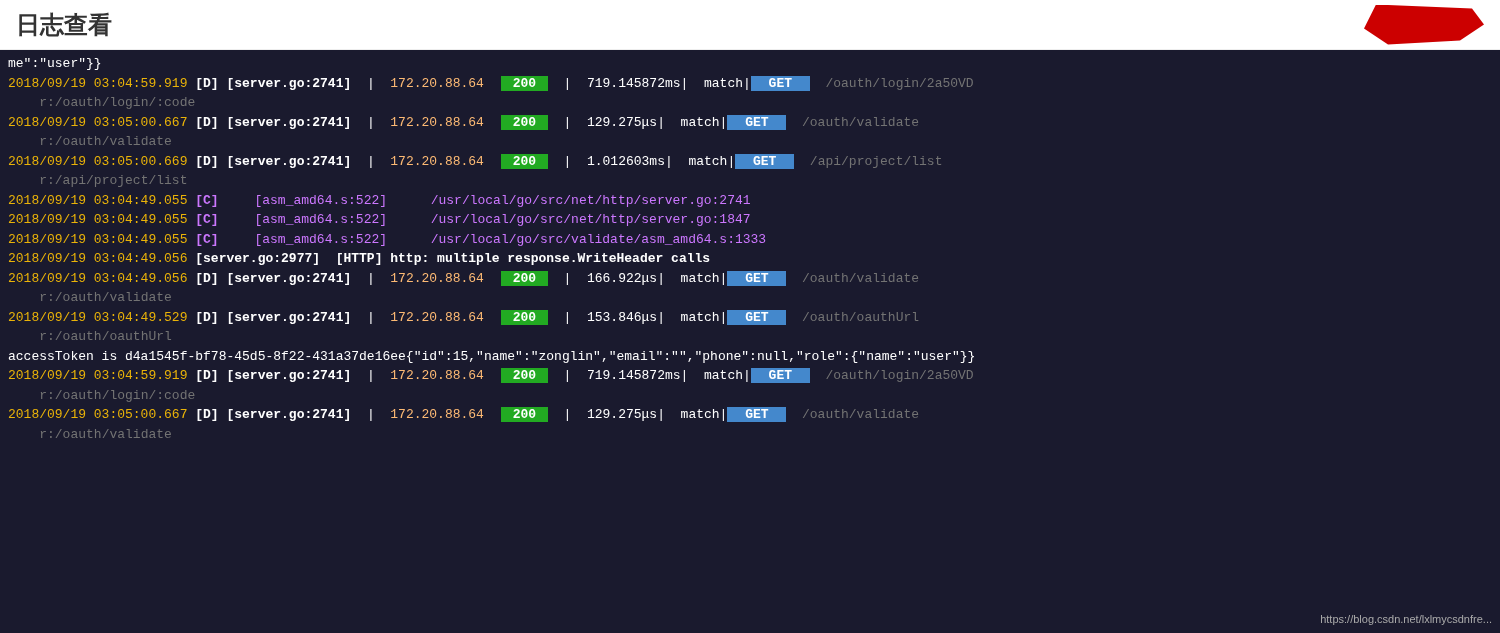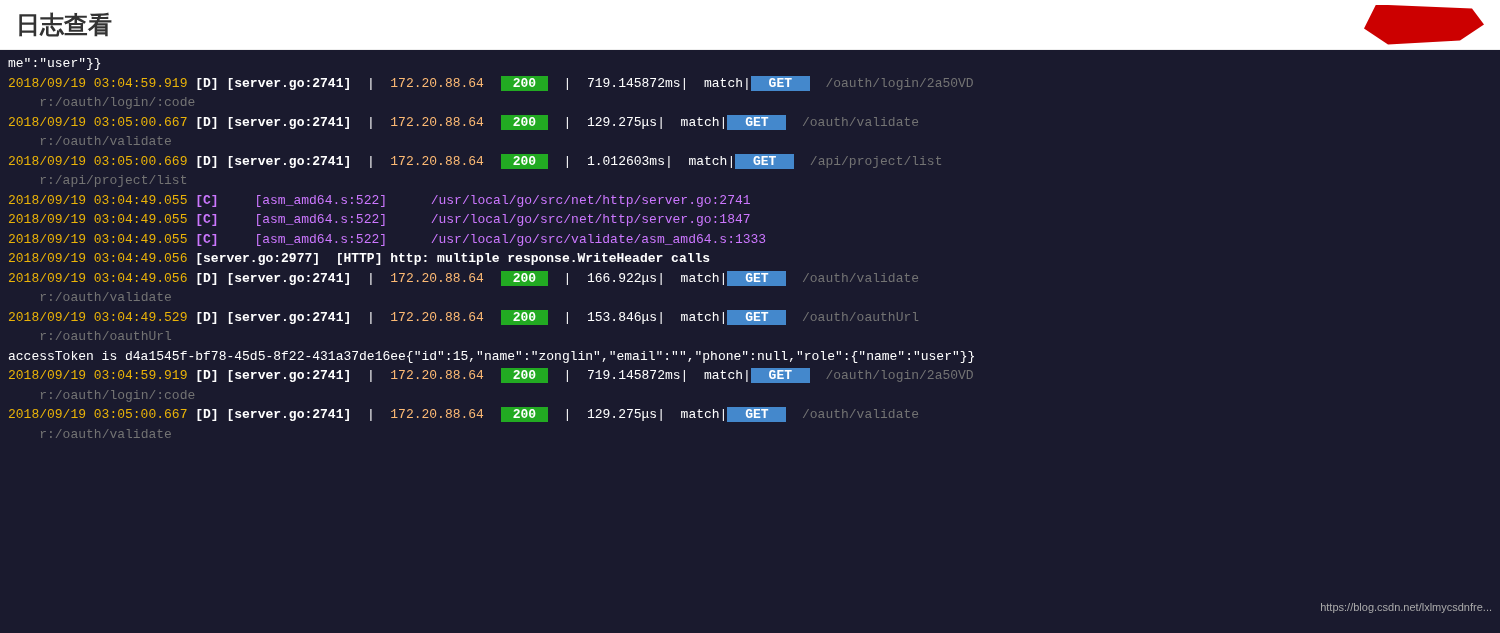--- a/index.html
+++ b/index.html
@@ -119,21 +119,21 @@
       color: #ffffff;
       font-weight: bold;
     }
 
     .log-line .access-token {
       color: #ffffff;
     }
 
     .watermark {
       position: fixed;
-      bottom: 20px;
+      bottom: 8px;
       right: 8px;
       font-size: 11px;
       color: #aaa;
       font-family: Arial, sans-serif;
     }
   </style>
 </head>
 <body>
 
 <div class="header">

